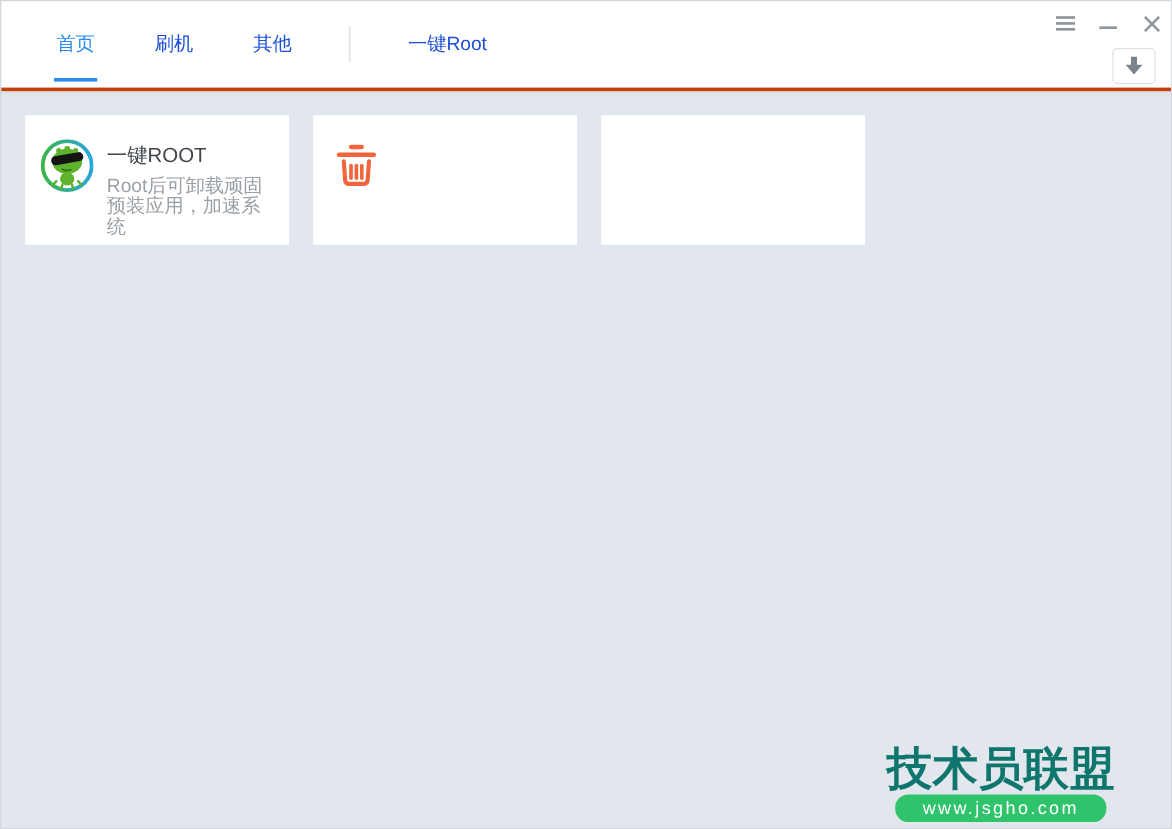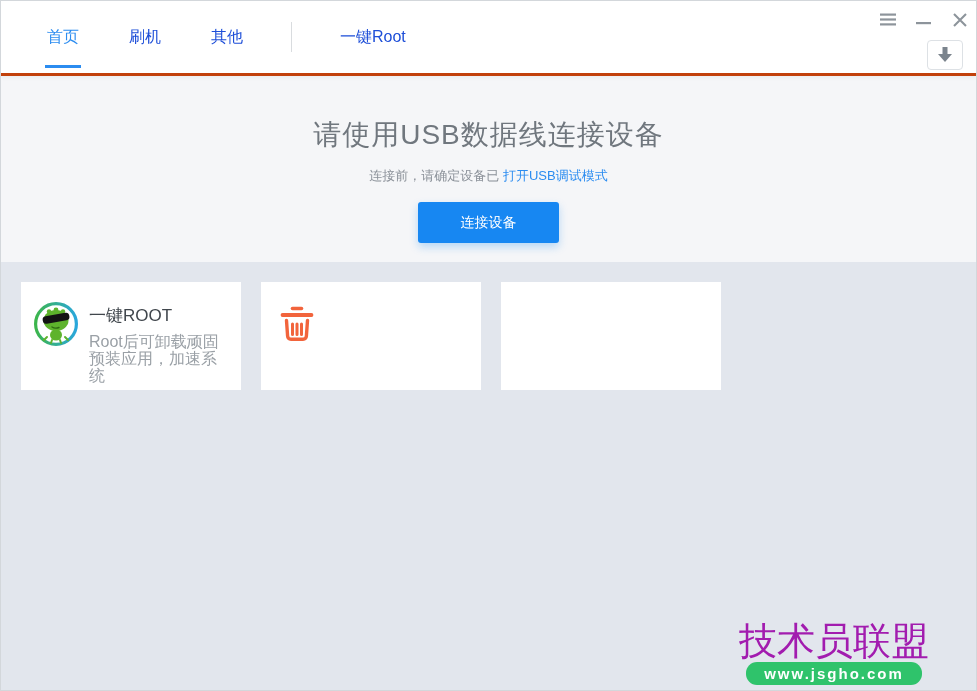--- a/index.html
+++ b/index.html
@@ -65,27 +65,27 @@
   }
   .card-icon { position:absolute; left:13px; top:20px; width:44px; height:44px; }
   .card-trash-icon { position:absolute; left:16px; top:22px; width:40px; height:40px; }
   .card-body { position:absolute; left:68px; top:22px; width:142px; }
   .card.qr .card-body { left:98px; width:112px; }
   .card-title { font-size:17px; color:#40464c; }
   .card-desc { margin-top:6px; font-size:16px; color:#9aa0a6; line-height:17px; }
   
   .watermark { position:absolute; right:47px; bottom:5px; text-align:center; }
   .wm-title {
-    font-size:38px; font-weight:normal; color:#a21caf; letter-spacing:0px;
+    font-size:38px; font-weight:bold; color:#0f766e; letter-spacing:0px;
     line-height:40px; white-space:nowrap;
   }
   .wm-pill {
     margin-top:1px; width:176px; height:23px; margin-left:auto; margin-right:auto;
     background:#2fc36b; border-radius:11px; color:#ffffff;
-    font-size:15px; font-weight:bold; letter-spacing:2px; line-height:23px;
+    font-size:15px; font-weight:normal; letter-spacing:2px; line-height:23px;
   }
 </style>
 </head>
 <body>
 
 <div class="window">
 
   <div class="header">
     <div class="tabs">
       <div class="tab active">首页</div>
@@ -115,25 +115,20 @@
       </div>
     </div>
 
     <div class="download-btn">
       <svg width="18" height="16" viewBox="0 0 18 16">
         <polygon points="6.5,0 11.5,0 11.5,7 16,7 9,15 2,7 6.5,7" fill="#7b848d"></polygon>
       </svg>
     </div>
   </div>
 
-  <div class="connect">
-    <div class="connect-title">请使用USB数据线连接设备</div>
-    <div class="connect-sub"><span>连接前，请确定设备已 </span><a>打开USB调试模式</a></div>
-    <button class="connect-btn">连接设备</button>
-  </div>
 
   <div class="cards">
 
     <div class="card">
       <svg class="card-icon" viewBox="0 0 44 44">
         <defs>
           <linearGradient id="ringGrad" x1="0" y1="0" x2="1" y2="0">
             <stop offset="0" stop-color="#3cb54b"></stop>
             <stop offset="1" stop-color="#2aa7dc"></stop>
           </linearGradient>

